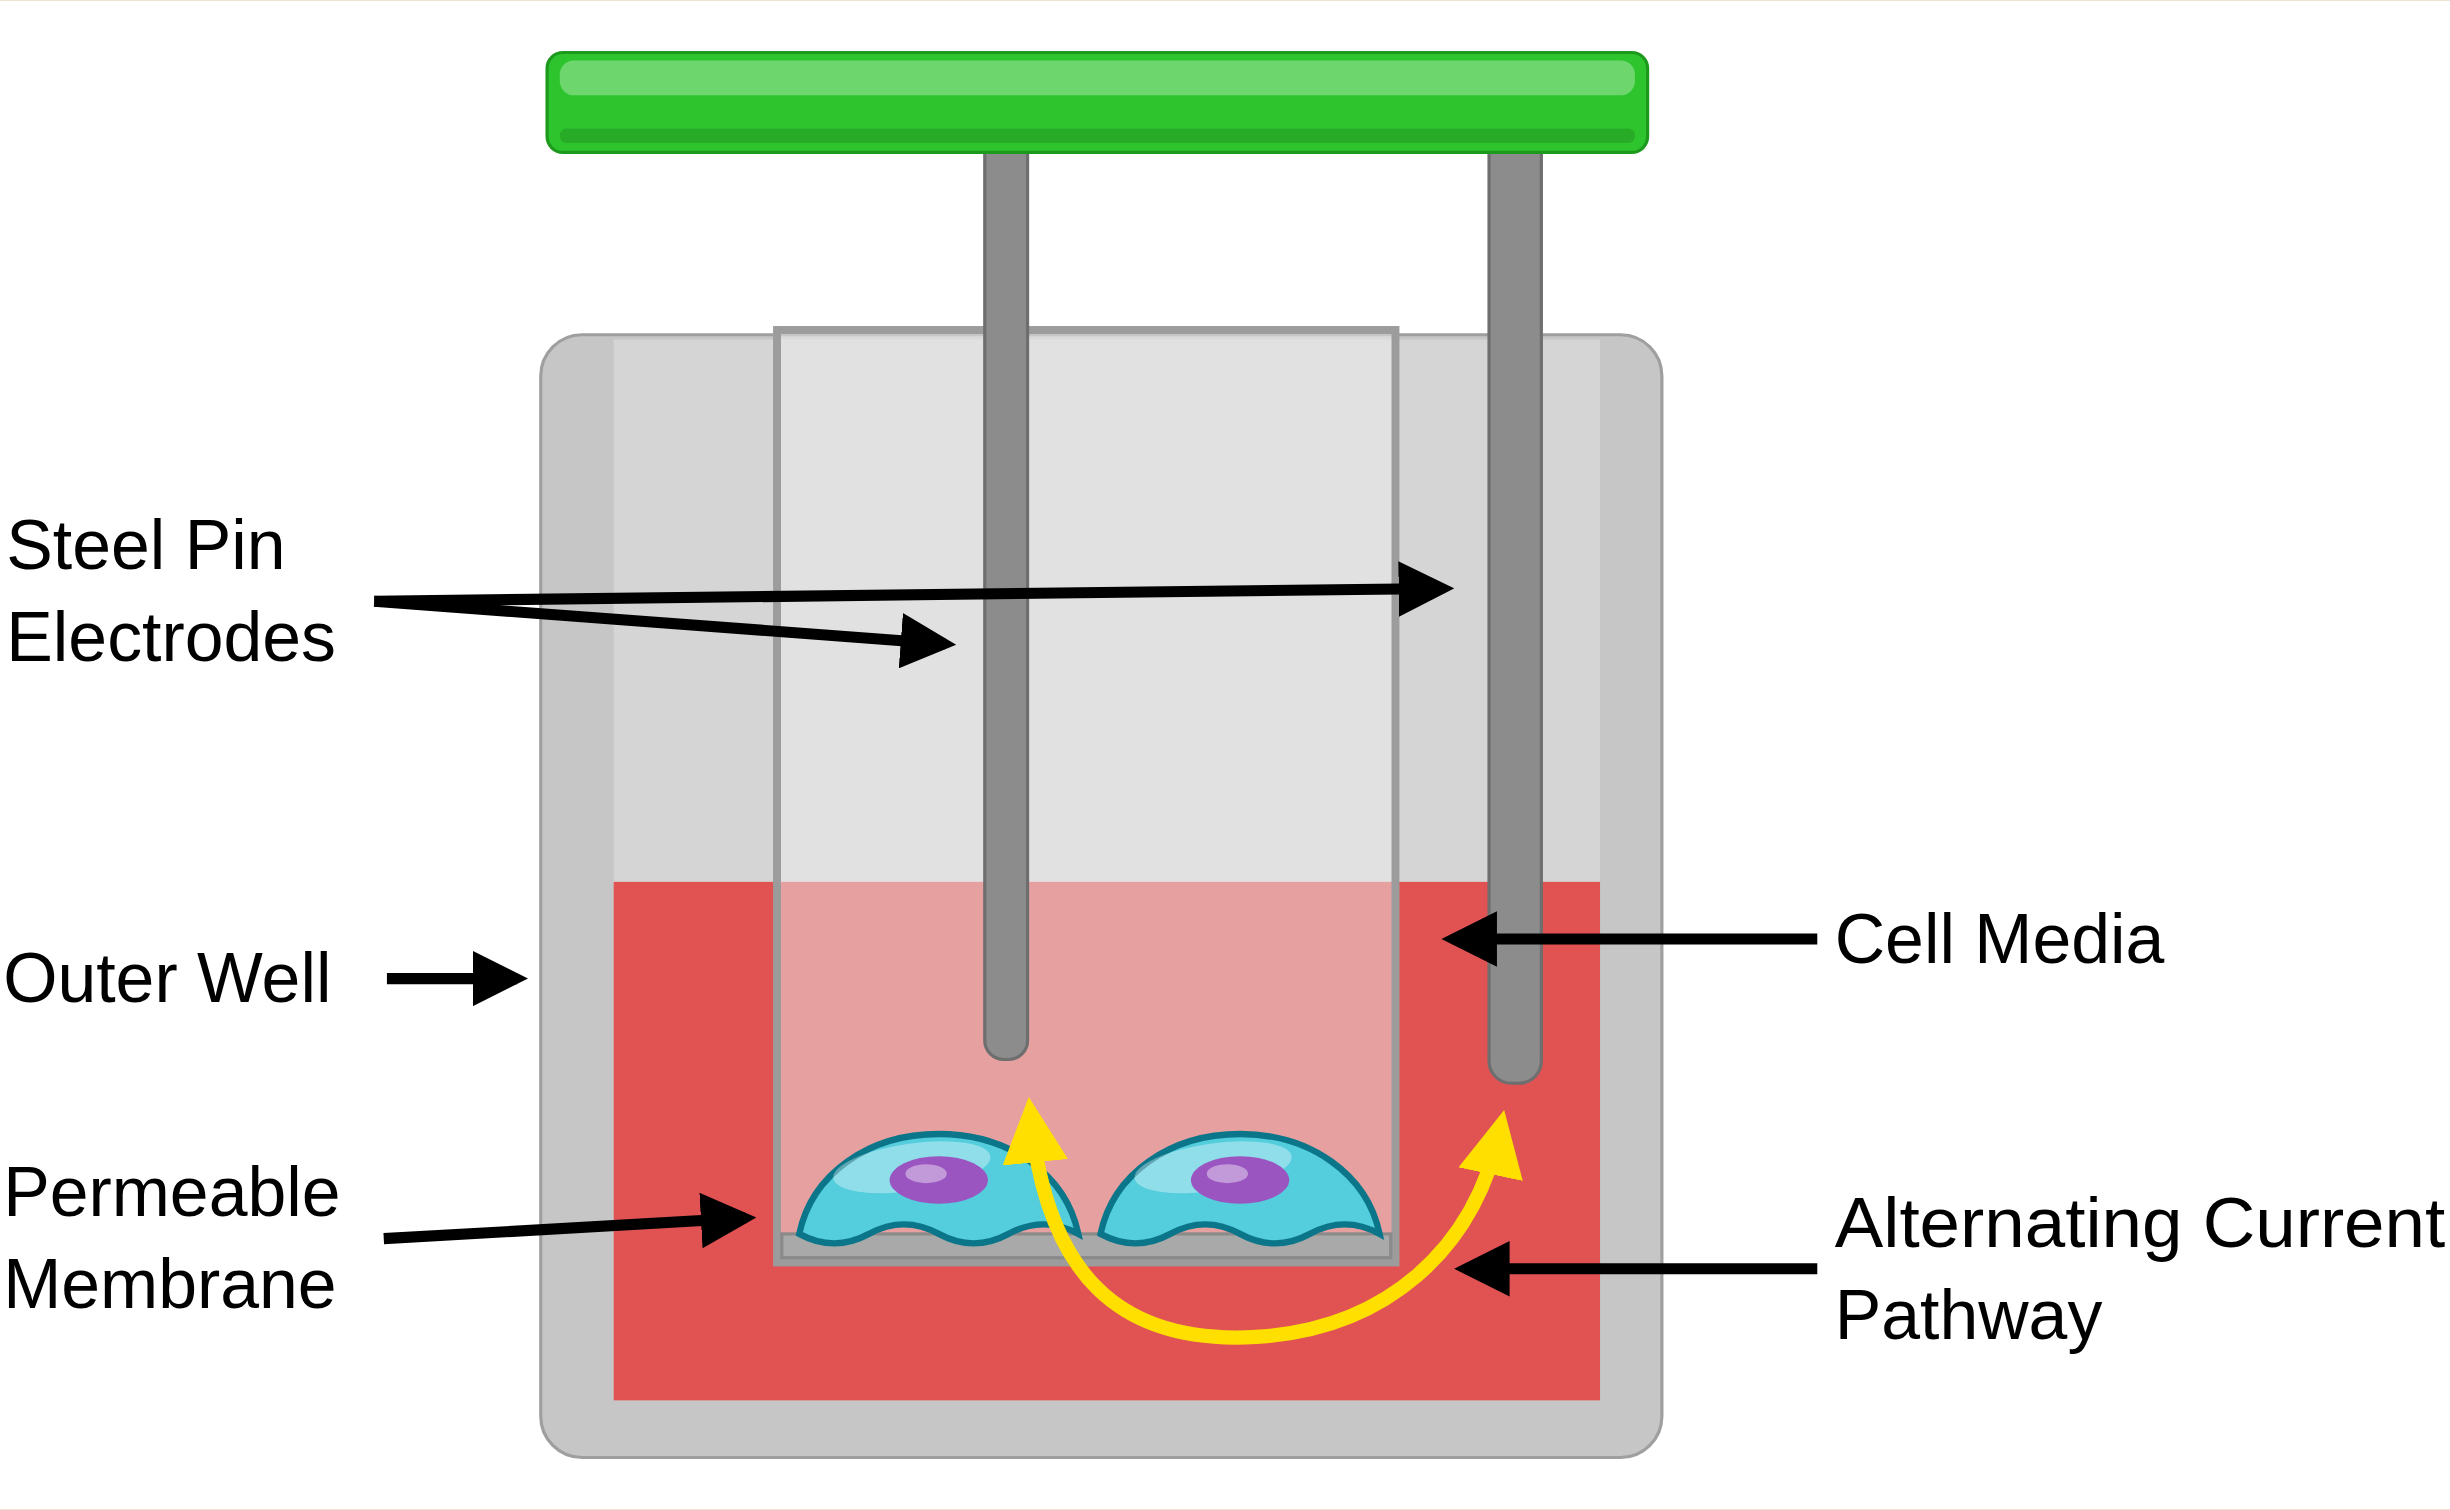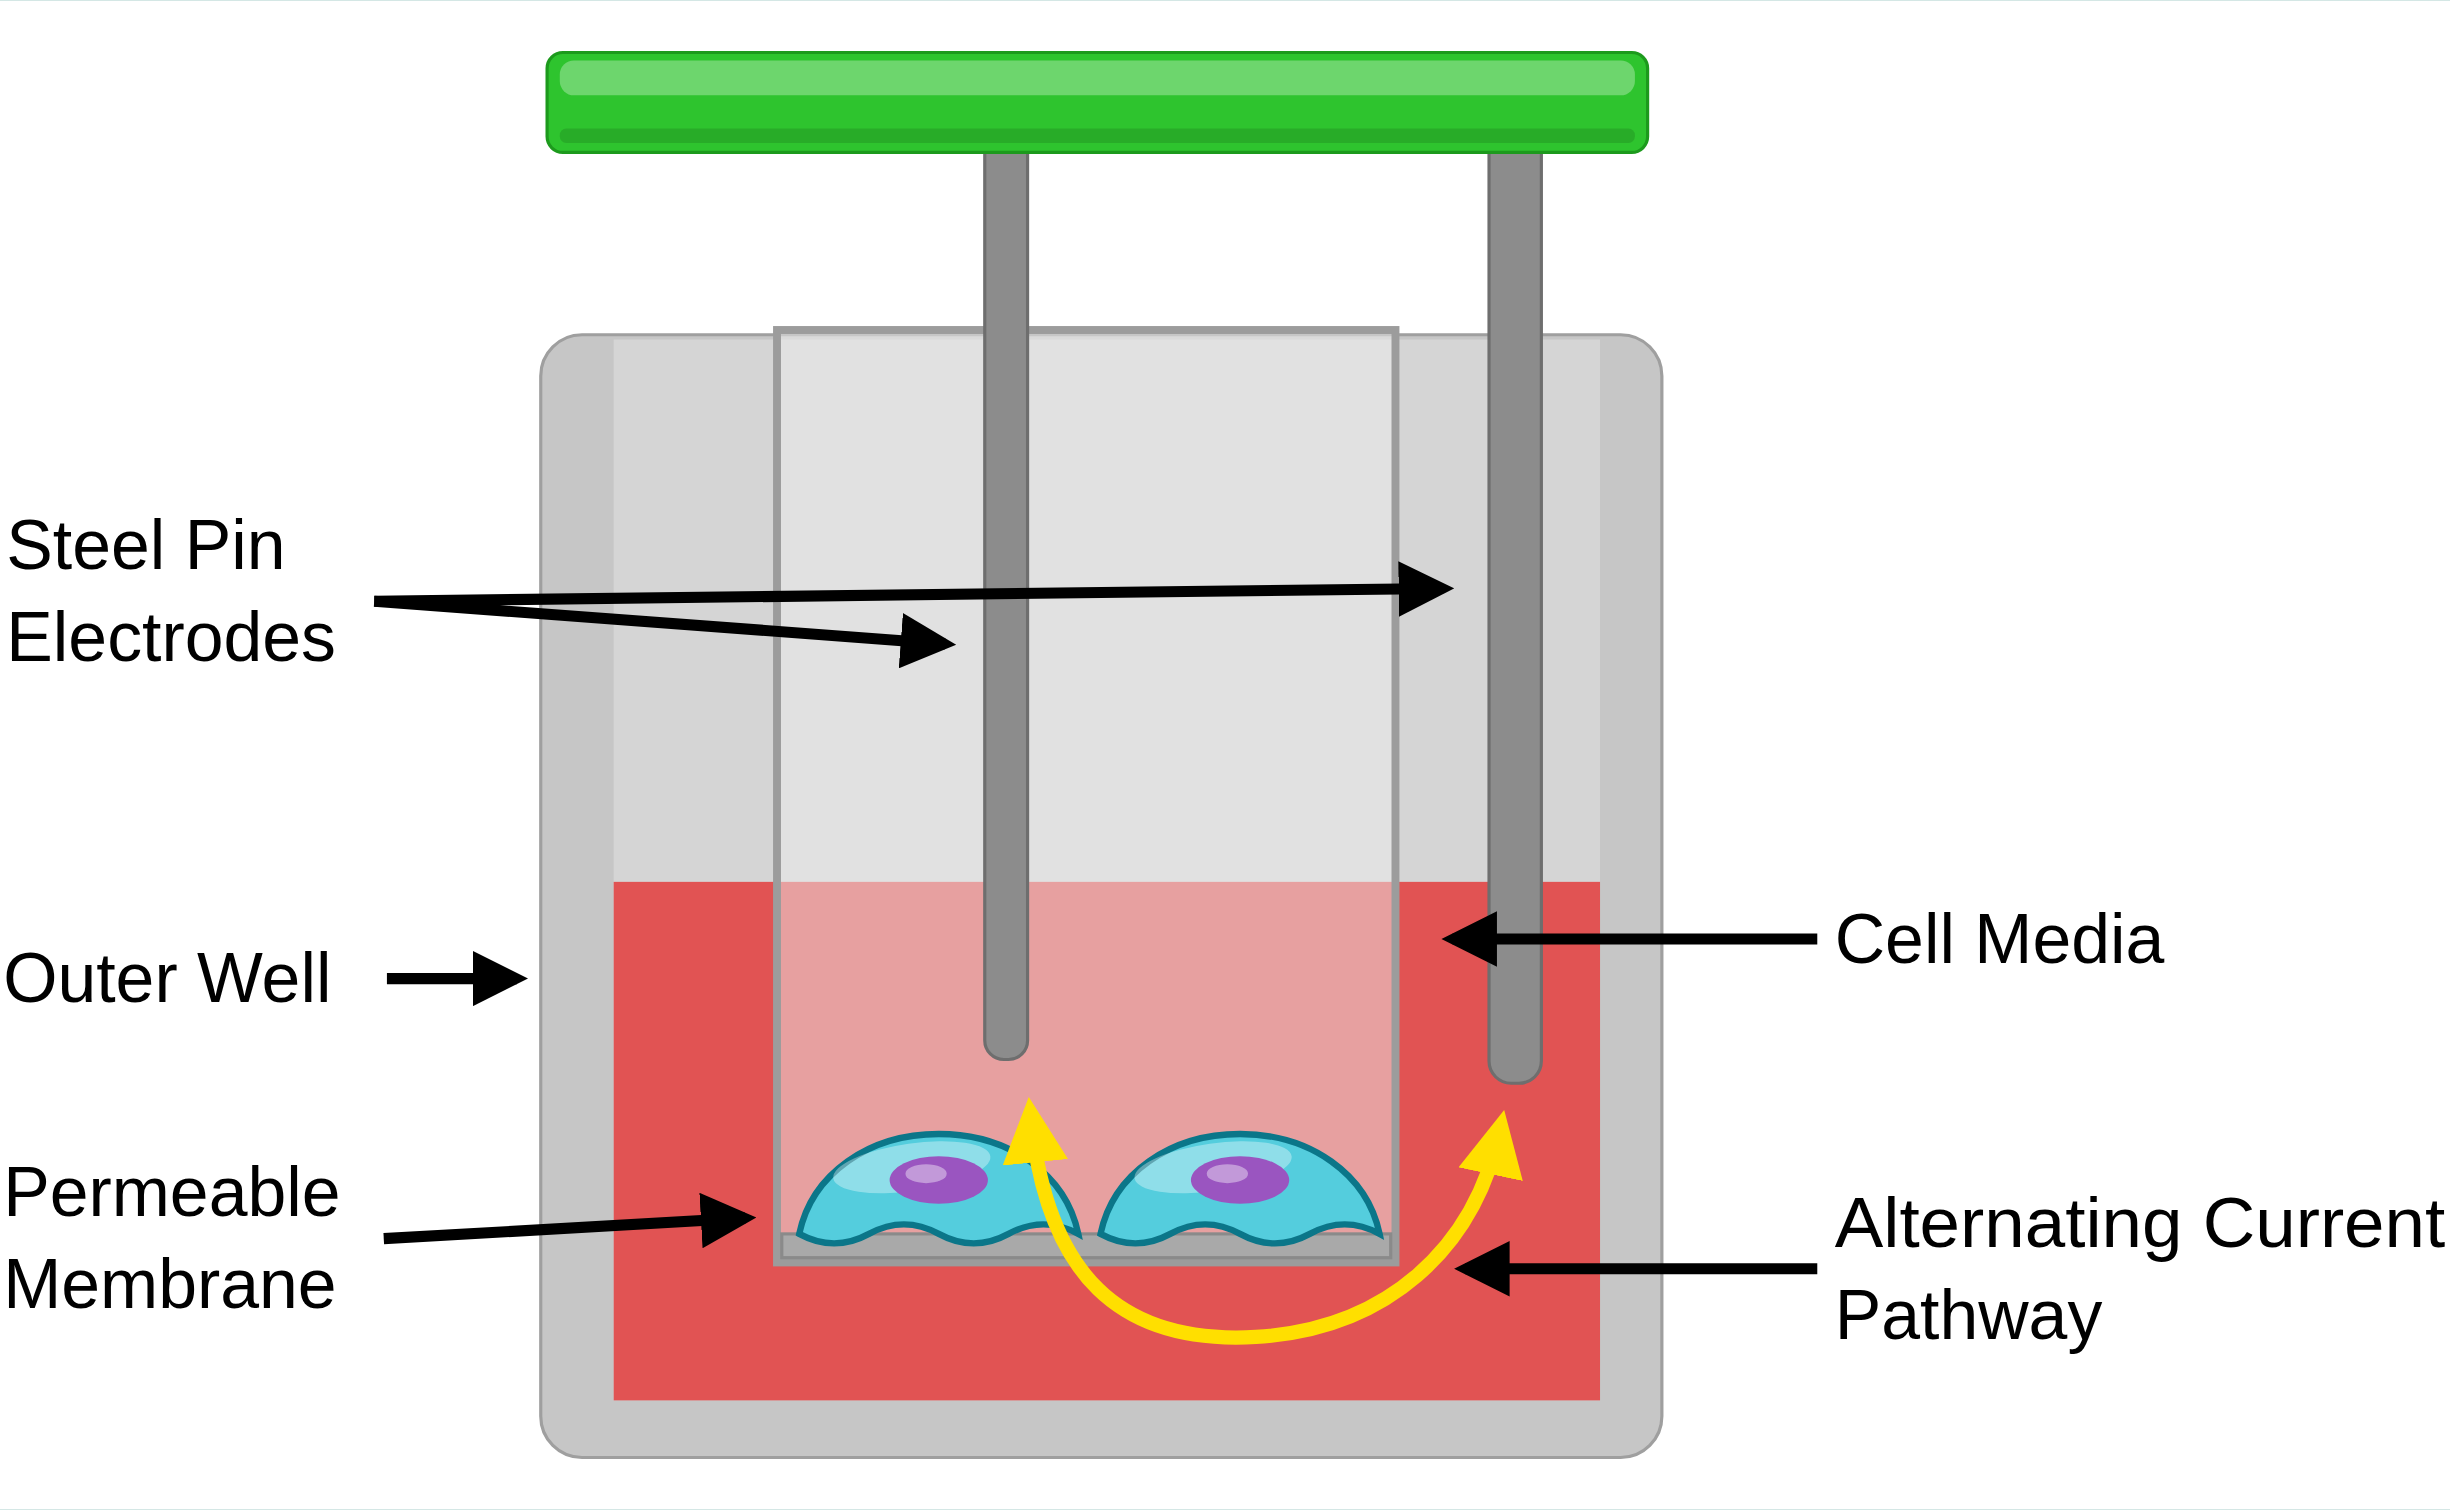--- a/index.html
+++ b/index.html
@@ -5,21 +5,21 @@
   html, body {
     margin: 0;
     padding: 0;
     background: #ffffff;
     overflow: hidden;
   }
   .stage {
     position: relative;
     width: 2450px;
     height: 1510px;
-    background: #0f766e;
+    background: #a16207;
   }
   .stage svg {
     display: block;
     width: 100%;
     height: 100%;
     overflow: visible;
   }
   .stage text {
     font-family: "Liberation Sans", sans-serif;
     font-size: 44px;

